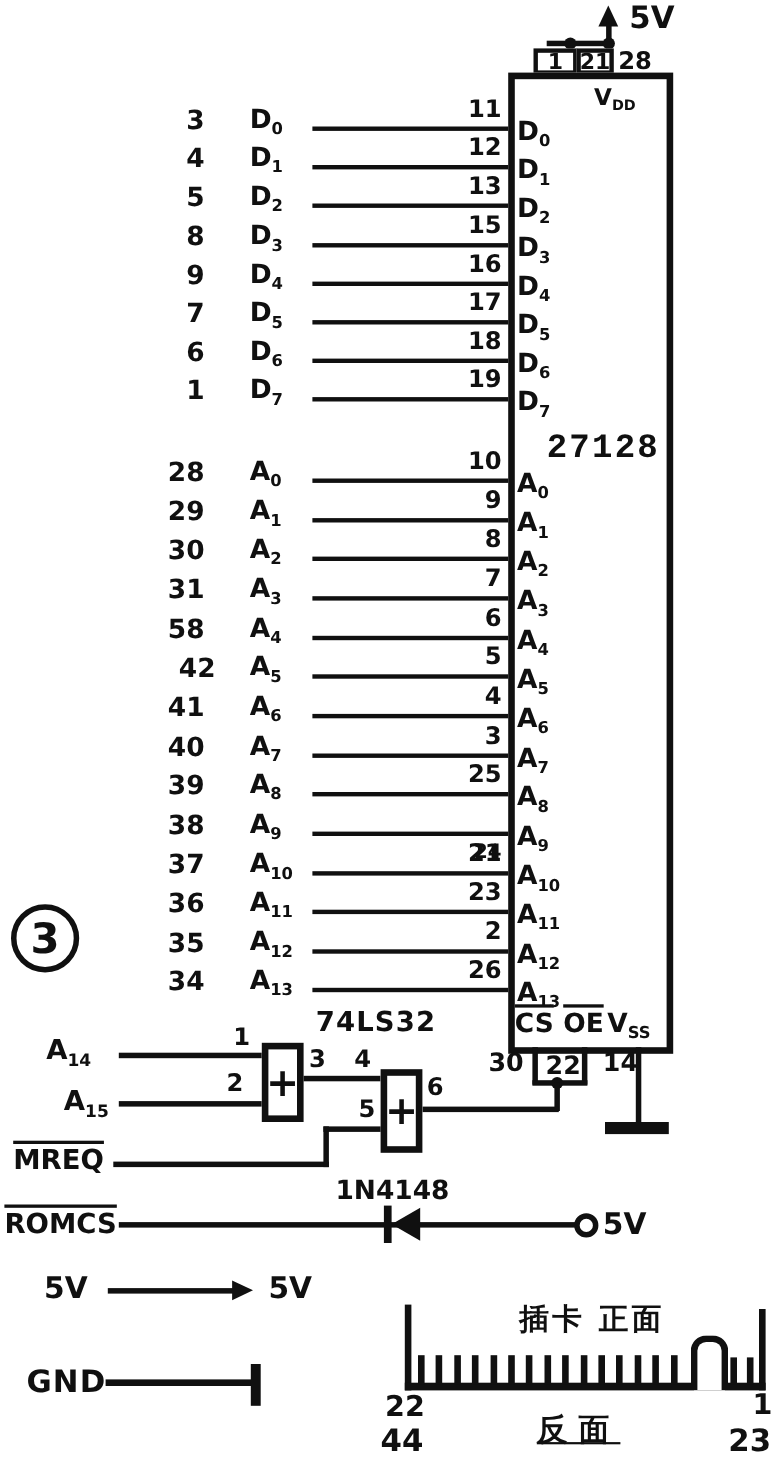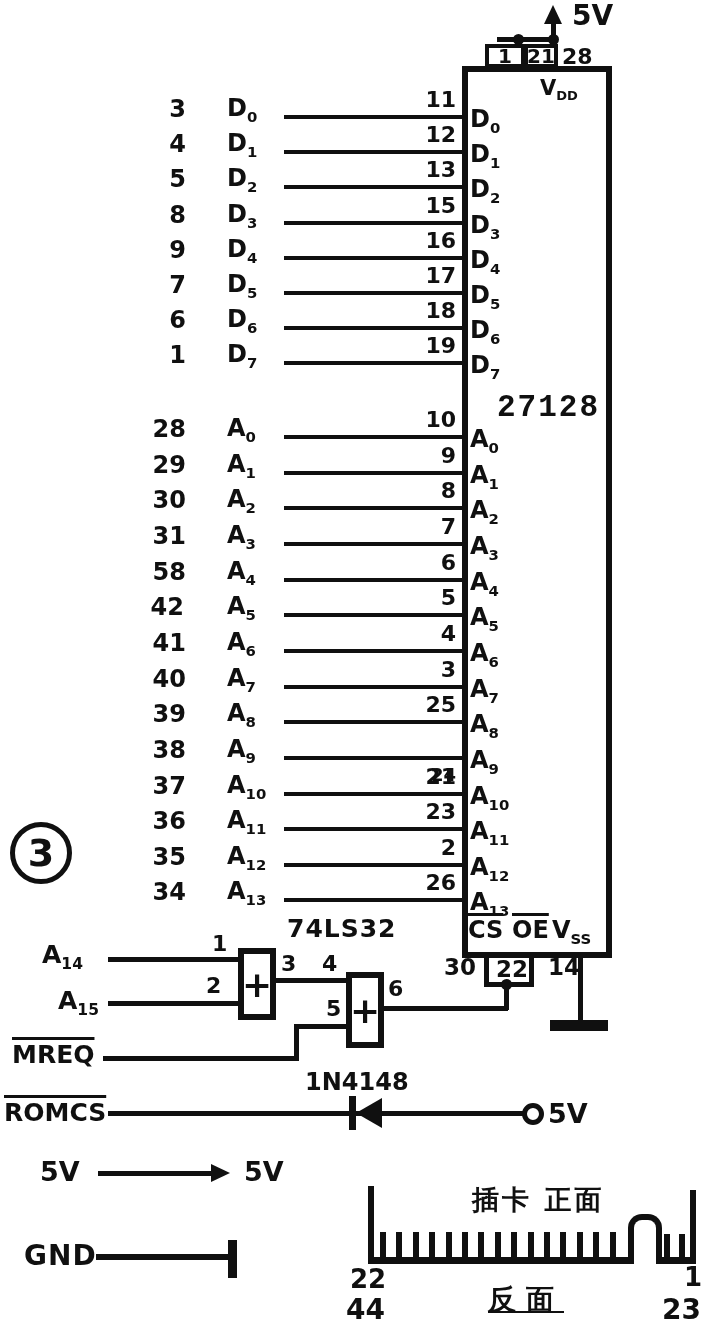--- a/index.html
+++ b/index.html
@@ -113,21 +113,21 @@
       <div class="lbl rt" style="left: 138px; top: 523.95px; width: 48px; font-size: 24px;">31</div>
       <div class="lbl" style="left: 227px; top: 522.95px; font-size: 24px;">A<sub>3</sub></div>
       <div class="wire" style="left: 284px; top: 541.95px; width: 178px; height: 4px;"></div>
       <div class="lbl rt" style="left: 396px; top: 515.95px; width: 60px; font-size: 22px;">7</div>
       <div class="lbl" style="left: 470px; top: 533.95px; font-size: 24px;">A<sub>3</sub></div>
       <div class="lbl rt" style="left: 138px; top: 559.6px; width: 48px; font-size: 24px;">58</div>
       <div class="lbl" style="left: 227px; top: 558.6px; font-size: 24px;">A<sub>4</sub></div>
       <div class="wire" style="left: 284px; top: 577.6px; width: 178px; height: 4px;"></div>
       <div class="lbl rt" style="left: 396px; top: 551.6px; width: 60px; font-size: 22px;">6</div>
       <div class="lbl" style="left: 470px; top: 569.6px; font-size: 24px;">A<sub>4</sub></div>
-      <div class="lbl rt" style="left: 136px; top: 595.25px; width: 48px; font-size: 24px;">42</div>
+      <div class="lbl rt" style="left: 148px; top: 595.25px; width: 48px; font-size: 24px;">42</div>
       <div class="lbl" style="left: 227px; top: 594.25px; font-size: 24px;">A<sub>5</sub></div>
       <div class="wire" style="left: 284px; top: 613.25px; width: 178px; height: 4px;"></div>
       <div class="lbl rt" style="left: 396px; top: 587.25px; width: 60px; font-size: 22px;">5</div>
       <div class="lbl" style="left: 470px; top: 605.25px; font-size: 24px;">A<sub>5</sub></div>
       <div class="lbl rt" style="left: 138px; top: 630.9px; width: 48px; font-size: 24px;">41</div>
       <div class="lbl" style="left: 227px; top: 629.9px; font-size: 24px;">A<sub>6</sub></div>
       <div class="wire" style="left: 284px; top: 648.9px; width: 178px; height: 4px;"></div>
       <div class="lbl rt" style="left: 396px; top: 622.9px; width: 60px; font-size: 22px;">4</div>
       <div class="lbl" style="left: 470px; top: 640.9px; font-size: 24px;">A<sub>6</sub></div>
       <div class="lbl rt" style="left: 138px; top: 666.55px; width: 48px; font-size: 24px;">40</div>

